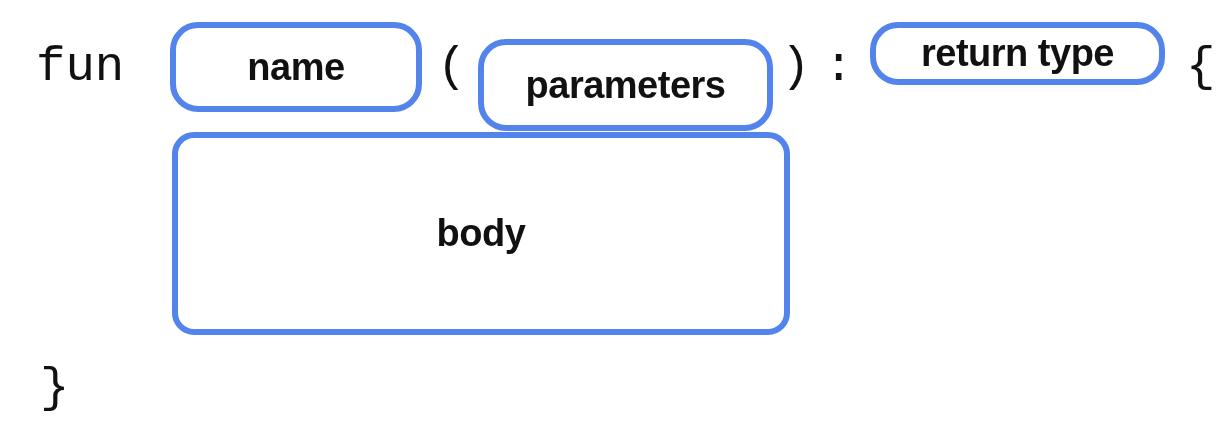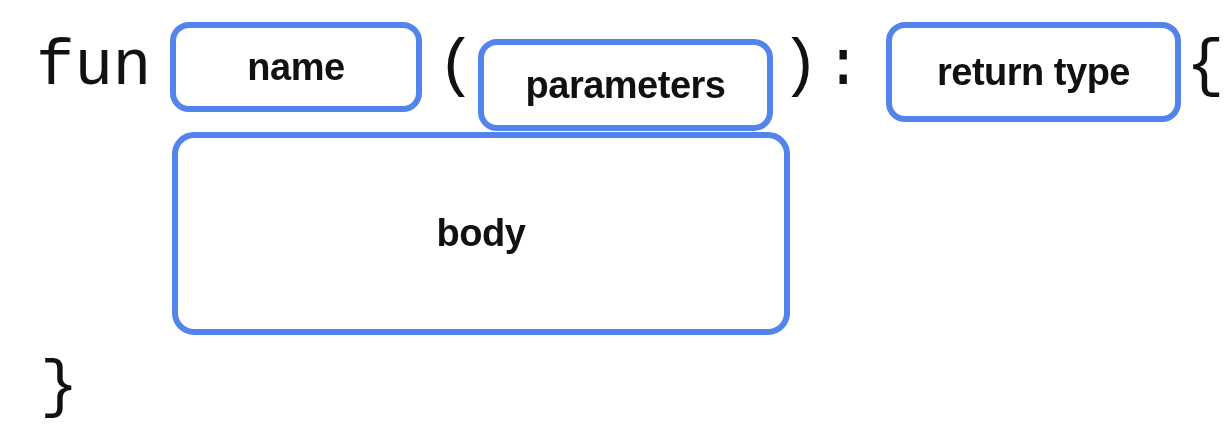--- a/index.html
+++ b/index.html
@@ -10,51 +10,51 @@
     background:#ffffff;
     overflow:hidden;
     font-family:"Liberation Sans", sans-serif;
   }
   .token{
     position:absolute;
     display:flex;
     align-items:center;
     height:90px;
     font-family:"Liberation Mono", monospace;
-    font-size:64px;
+    font-size:49px;
     font-weight:400;
     color:#111111;
     white-space:pre;
   }
   .slot{
     position:absolute;
     display:flex;
     align-items:center;
     justify-content:center;
     background:#ffffff;
     border:6px solid #5384EC;
-    border-radius:19px;
+    border-radius:28px;
     box-sizing:border-box;
   }
   .slot-label{
     font-family:"Liberation Sans", sans-serif;
     font-size:38px;
     font-weight:700;
     color:#111111;
     letter-spacing:-0.5px;
     white-space:pre;
   }
   
   #tok-fun   { left:36px;  top:22px; }
   #box-name  { left:170px; top:22px;  width:252px; height:90px; }
   #tok-open-paren  { left:437px; top:22px; }
   #box-params{ left:478px; top:22px;  width:295px; height:92px;margin-top:17px; }
   #tok-close-paren { left:781px; top:22px; }
   #tok-colon { left:824px; top:22px; }
-  #box-return{ left:870px; top:22px;  width:295px; height:100px;margin-left:16px; }
+  #box-return{ left:870px; top:22px;  width:295px; height:63px; }
   #tok-open-brace  { left:1186px; top:22px; }
   #box-body  { left:172px; top:132px; width:618px; height:203px; border-radius:22px; }
   #tok-close-brace { left:40px; top:343px; }
 </style>
 </head>
 <body>
 
 <div class="canvas">
 
   <span class="token" id="tok-fun">fun</span>

